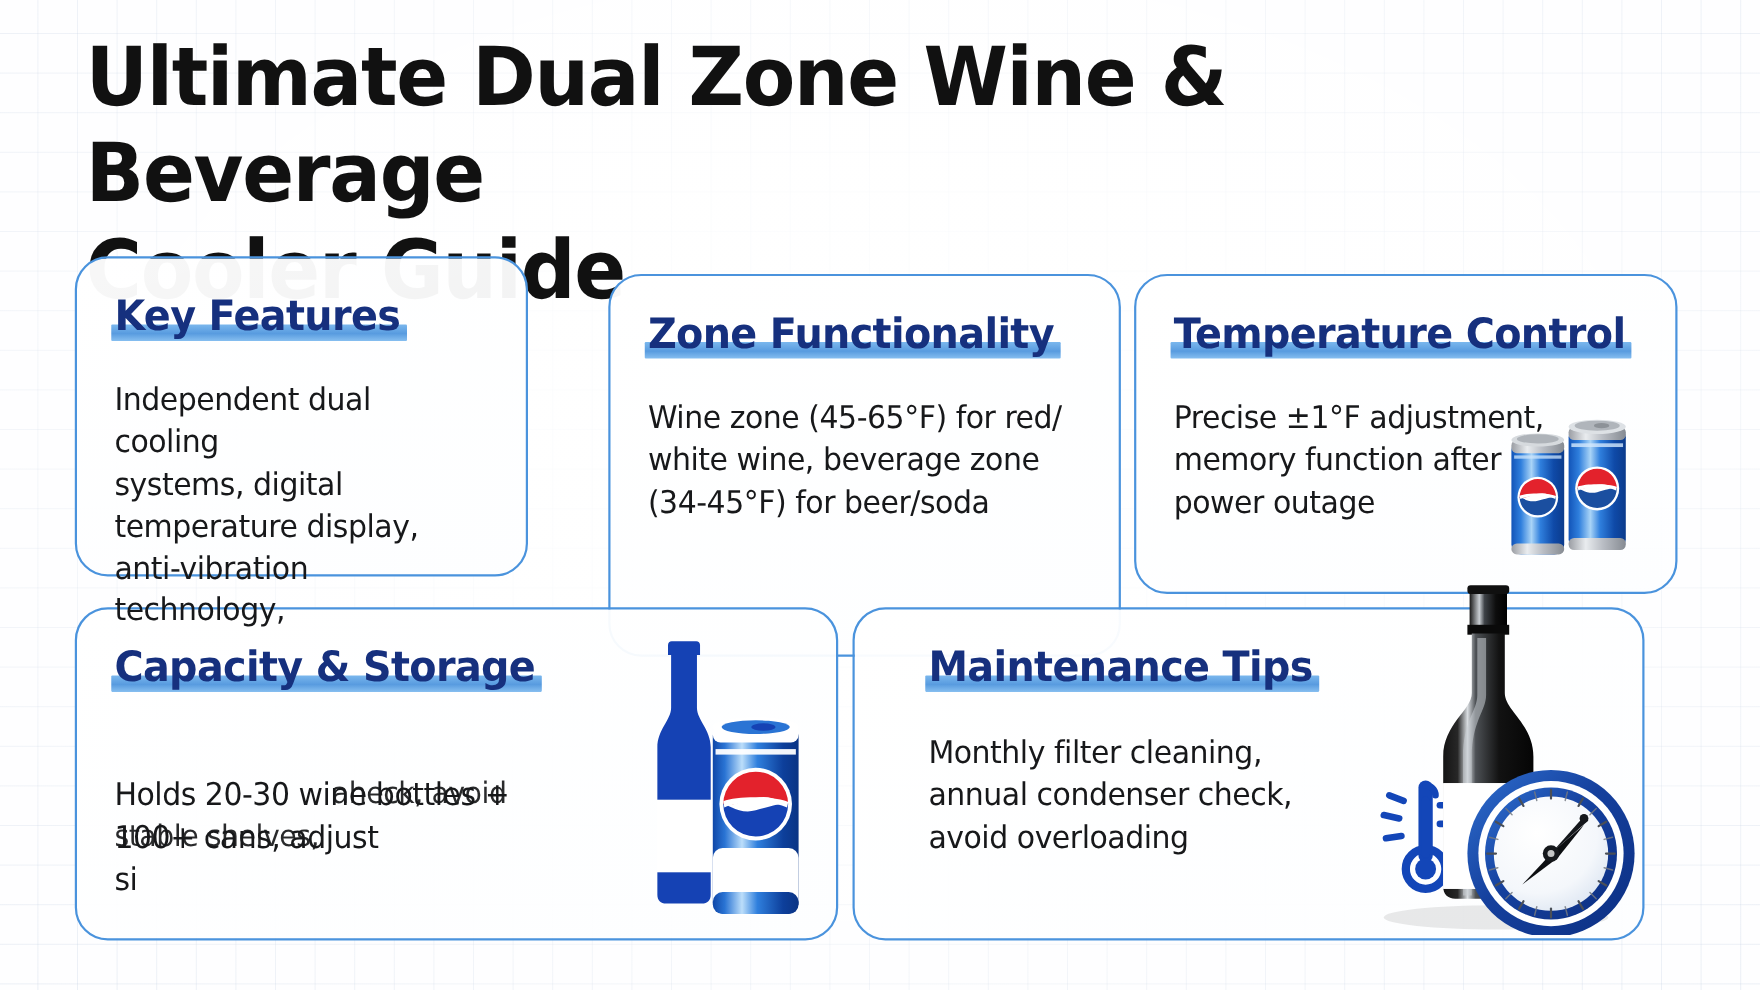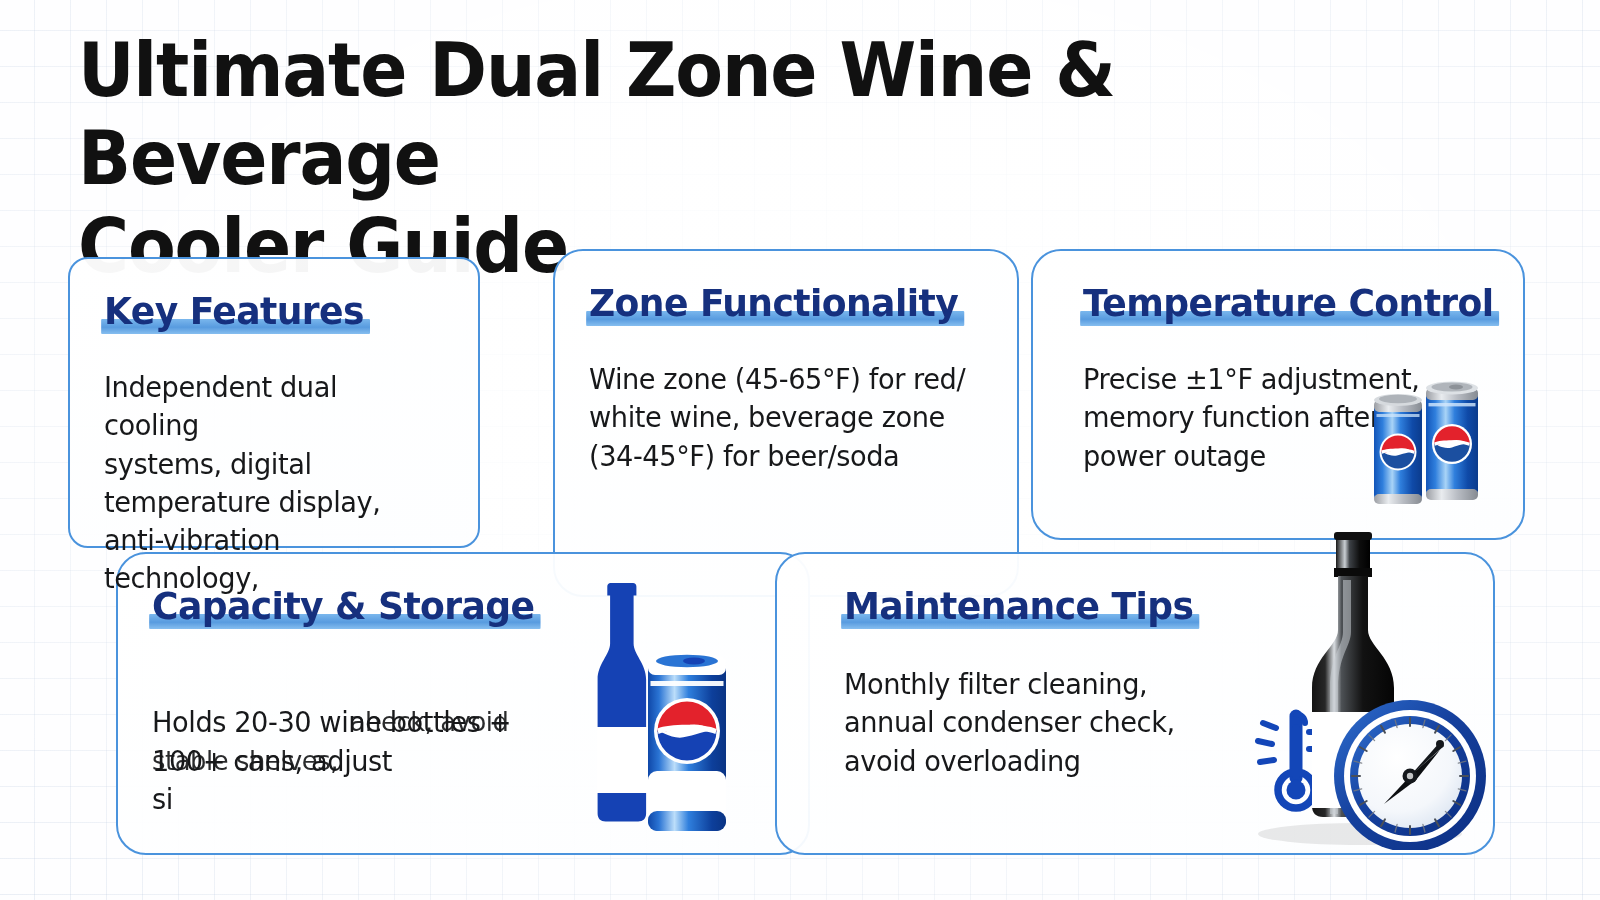--- a/index.html
+++ b/index.html
@@ -60,24 +60,24 @@
   }
 
   
   .card {
     position: absolute;
     box-sizing: border-box;
     border: 2px solid #4a93dd;
     border-radius: 30px;
     background: linear-gradient(160deg, rgba(255,255,255,0.97) 0%, rgba(253,254,255,0.93) 100%);
   }
-  .card.c1 { left: 68px;   top: 257px; width: 412px;  height: 291px; border-radius: 20px; }
+  .card.c1 { left: 68px;   top: 233px; width: 412px;  height: 291px; }
   .card.c2 { left: 553px;  top: 249px; width: 466px;  height: 348px; }
-  .card.c3 { left: 1031px; top: 249px; width: 494px;  height: 291px; padding-left: 16px; }
-  .card.c4 { left: 68px;   top: 552px; width: 694px;  height: 303px; margin-left: 48px; }
+  .card.c3 { left: 1031px; top: 249px; width: 494px;  height: 291px; }
+  .card.c4 { left: 68px;   top: 552px; width: 694px;  height: 303px; }
   .card.c5 { left: 775px;  top: 552px; width: 720px;  height: 303px; padding-left: 33px; }
 
   .card-inner {
     position: relative;
     height: 100%;
     padding: 32px 34px 0 34px;
     box-sizing: border-box;
   }
 
   

